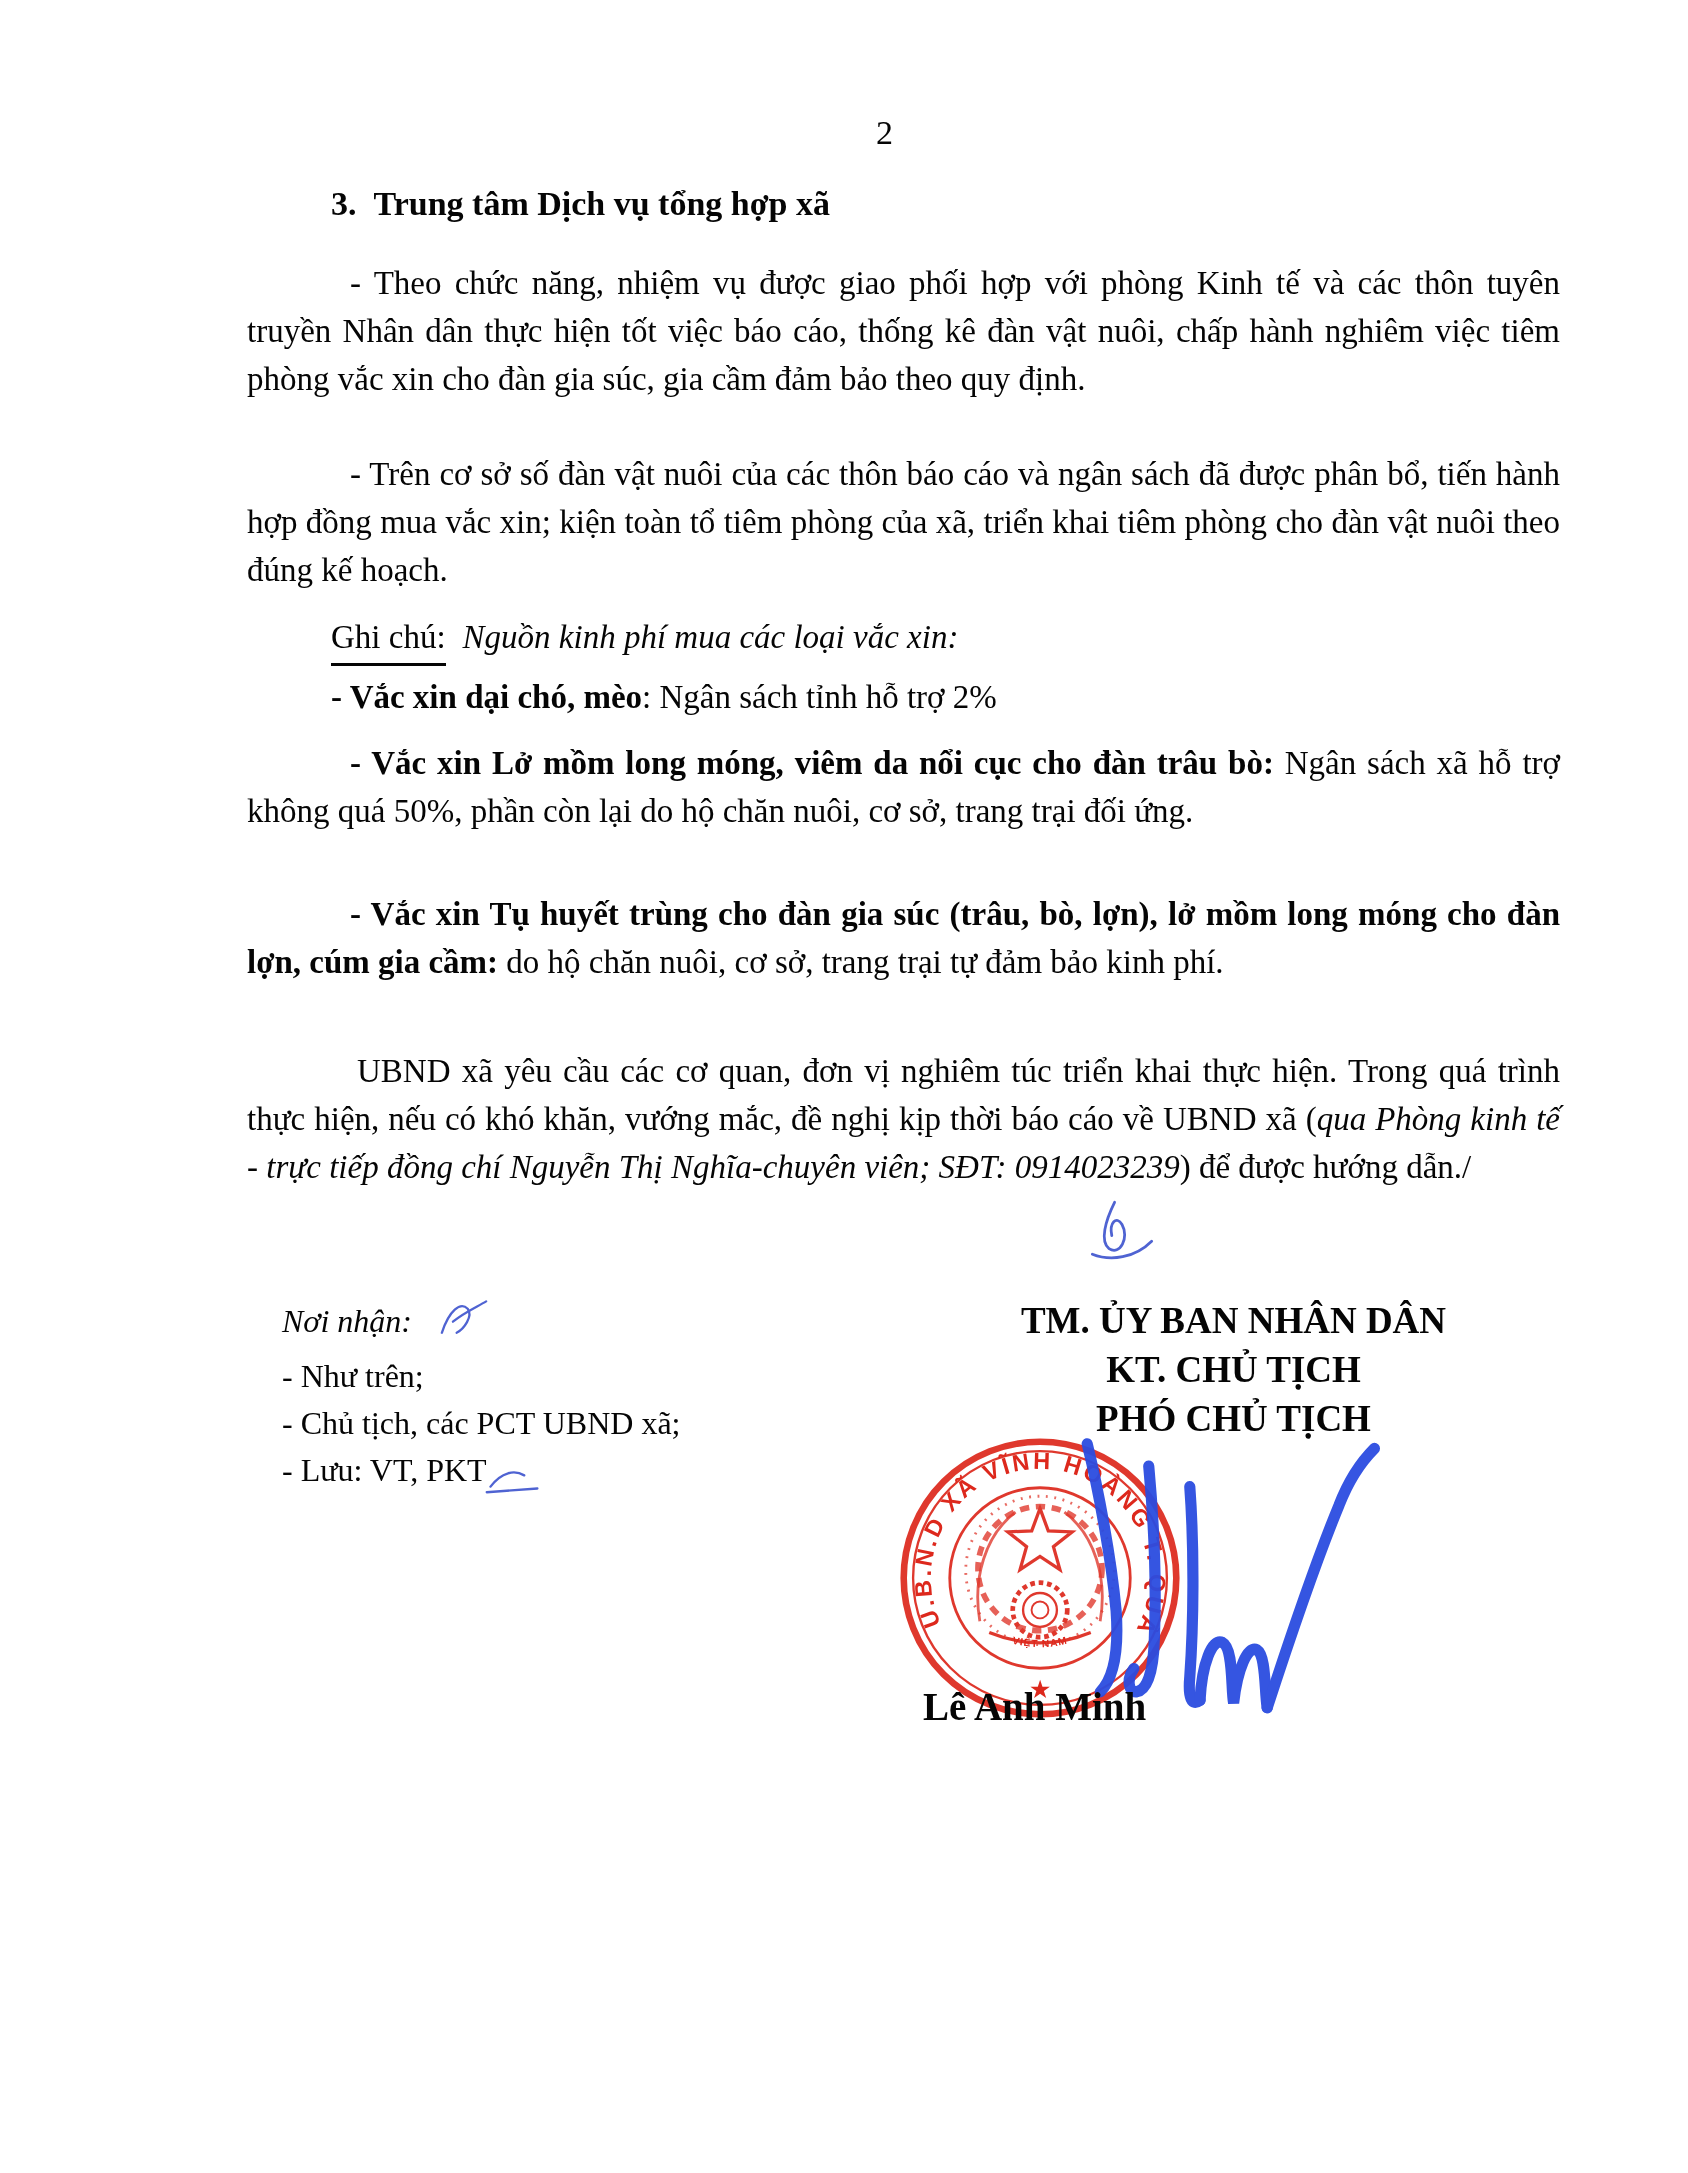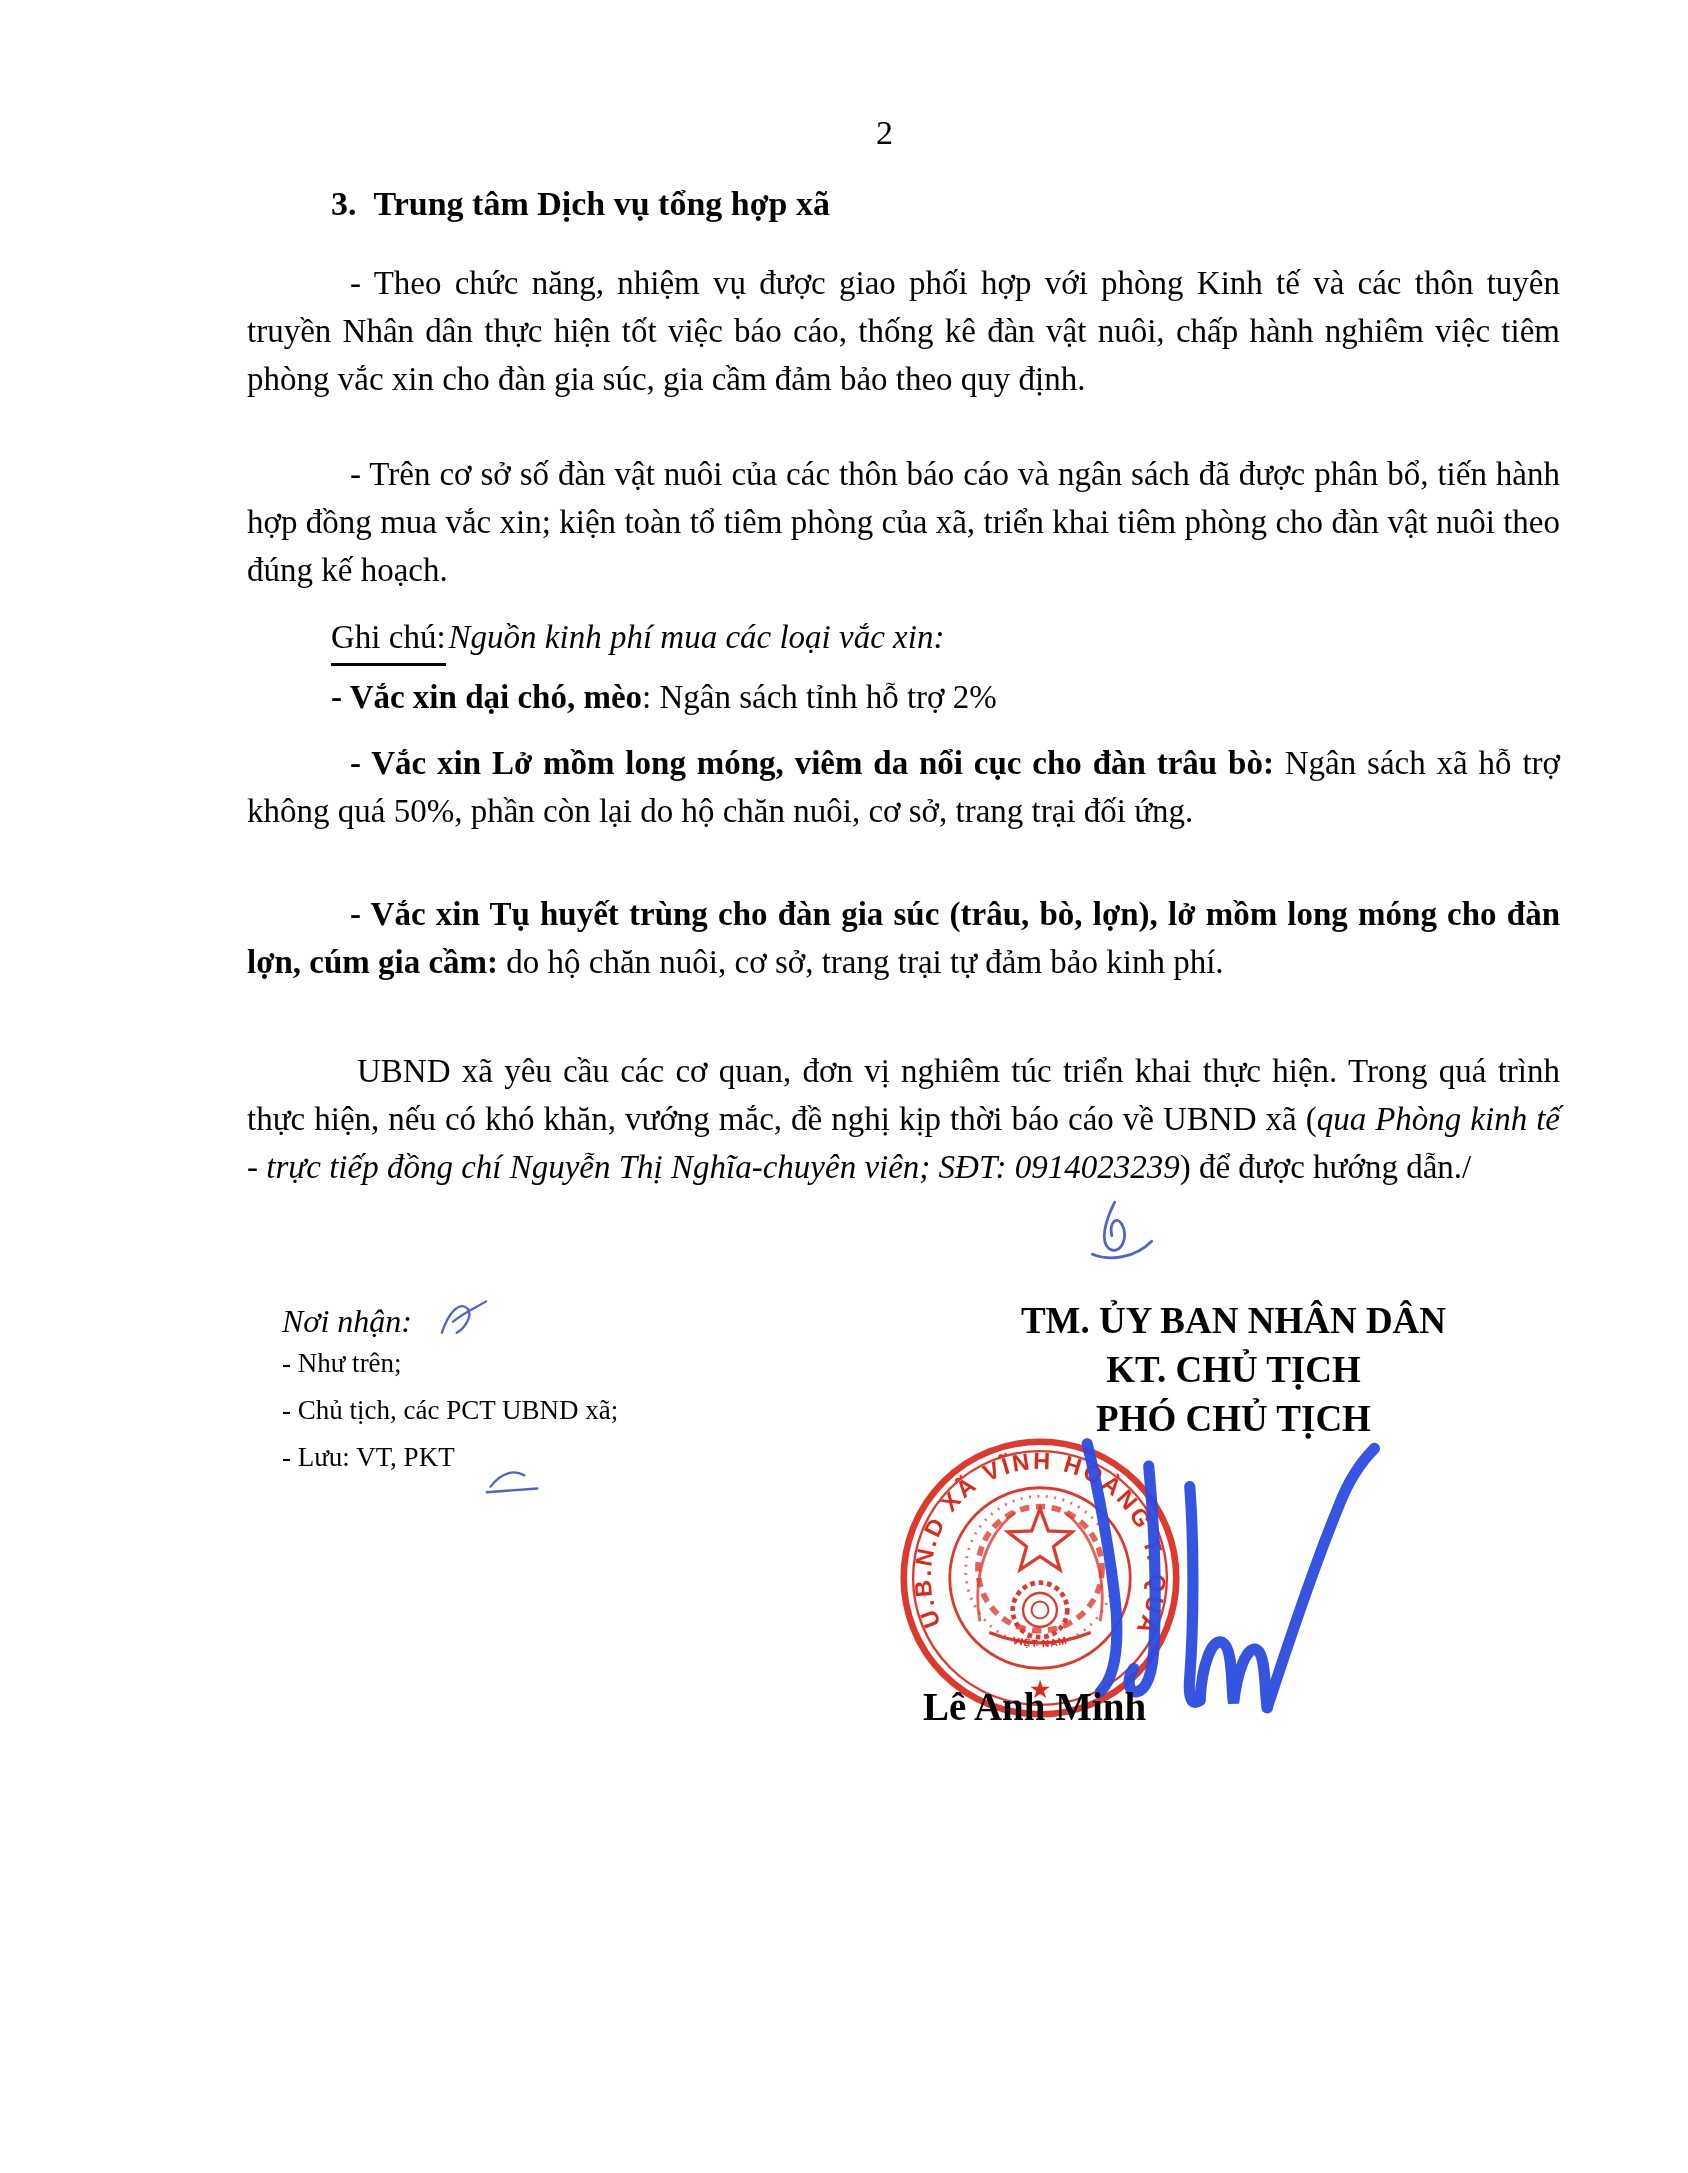--- a/index.html
+++ b/index.html
@@ -10,30 +10,30 @@
   .abs { position:absolute; }
   .col { left:228px; width:1313px; }
   .body-text { font-size:33px; line-height:48px; text-align:justify;margin-left:19px; }
   .indent { text-indent:103px; }
   .page-num { top:114px; font-size:34px; text-align:center; }
   .heading { top:185px; font-weight:bold; font-size:34px; padding-left:103px; }
   .heading .h-num { margin-right:17px; }
   .lead-bi { font-weight:bold; }
   .note-line { top:613px; padding-left:103px; font-size:33px; line-height:48px; }
   .note-label { font-weight:normal; border-bottom:3.7px solid #050505; padding-bottom:8px; }
-  .note-text { font-style:italic; margin-left:3px; }
+  .note-text { font-style:italic; margin-left:17px; }
   .item1 { top:673px; padding-left:103px; font-size:33px; line-height:48px; }
   .p-item2 { top:739px; }
   .p-item3 { top:890px; }
   .p-close { top:1047px; text-indent:110px; }
   .closing-italic { font-style:italic; }
   
   .recipients { left:282px; top:1303px; }
   .recipients-label { font-size:32px; font-weight:normal; font-style:italic; }
-  .recipients-items { font-size:27px; line-height:47px; }
+  .recipients-items { margin-top:13px; font-size:32px; line-height:47px; }
   
   .authority { left:935px; top:1296px; width:597px; text-align:center;
                font-weight:bold; font-size:37px; line-height:49px; }
   .signer-name { left:923px; top:1684px; width:597px; text-align:left;
                  font-weight:bold; font-size:39px; }
   .seal-box { left:899px; top:1437px; width:282px; height:282px; }
   .sig-box { left:1007px; top:1438px; width:401px; height:282px; }
   .jot-close { left:1083px; top:1193px; width:78px; height:76px; }
   .jot-recip { left:434px; top:1294px; width:60px; height:48px; }
   .jot-archive { left:483px; top:1464px; width:60px; height:34px; }

